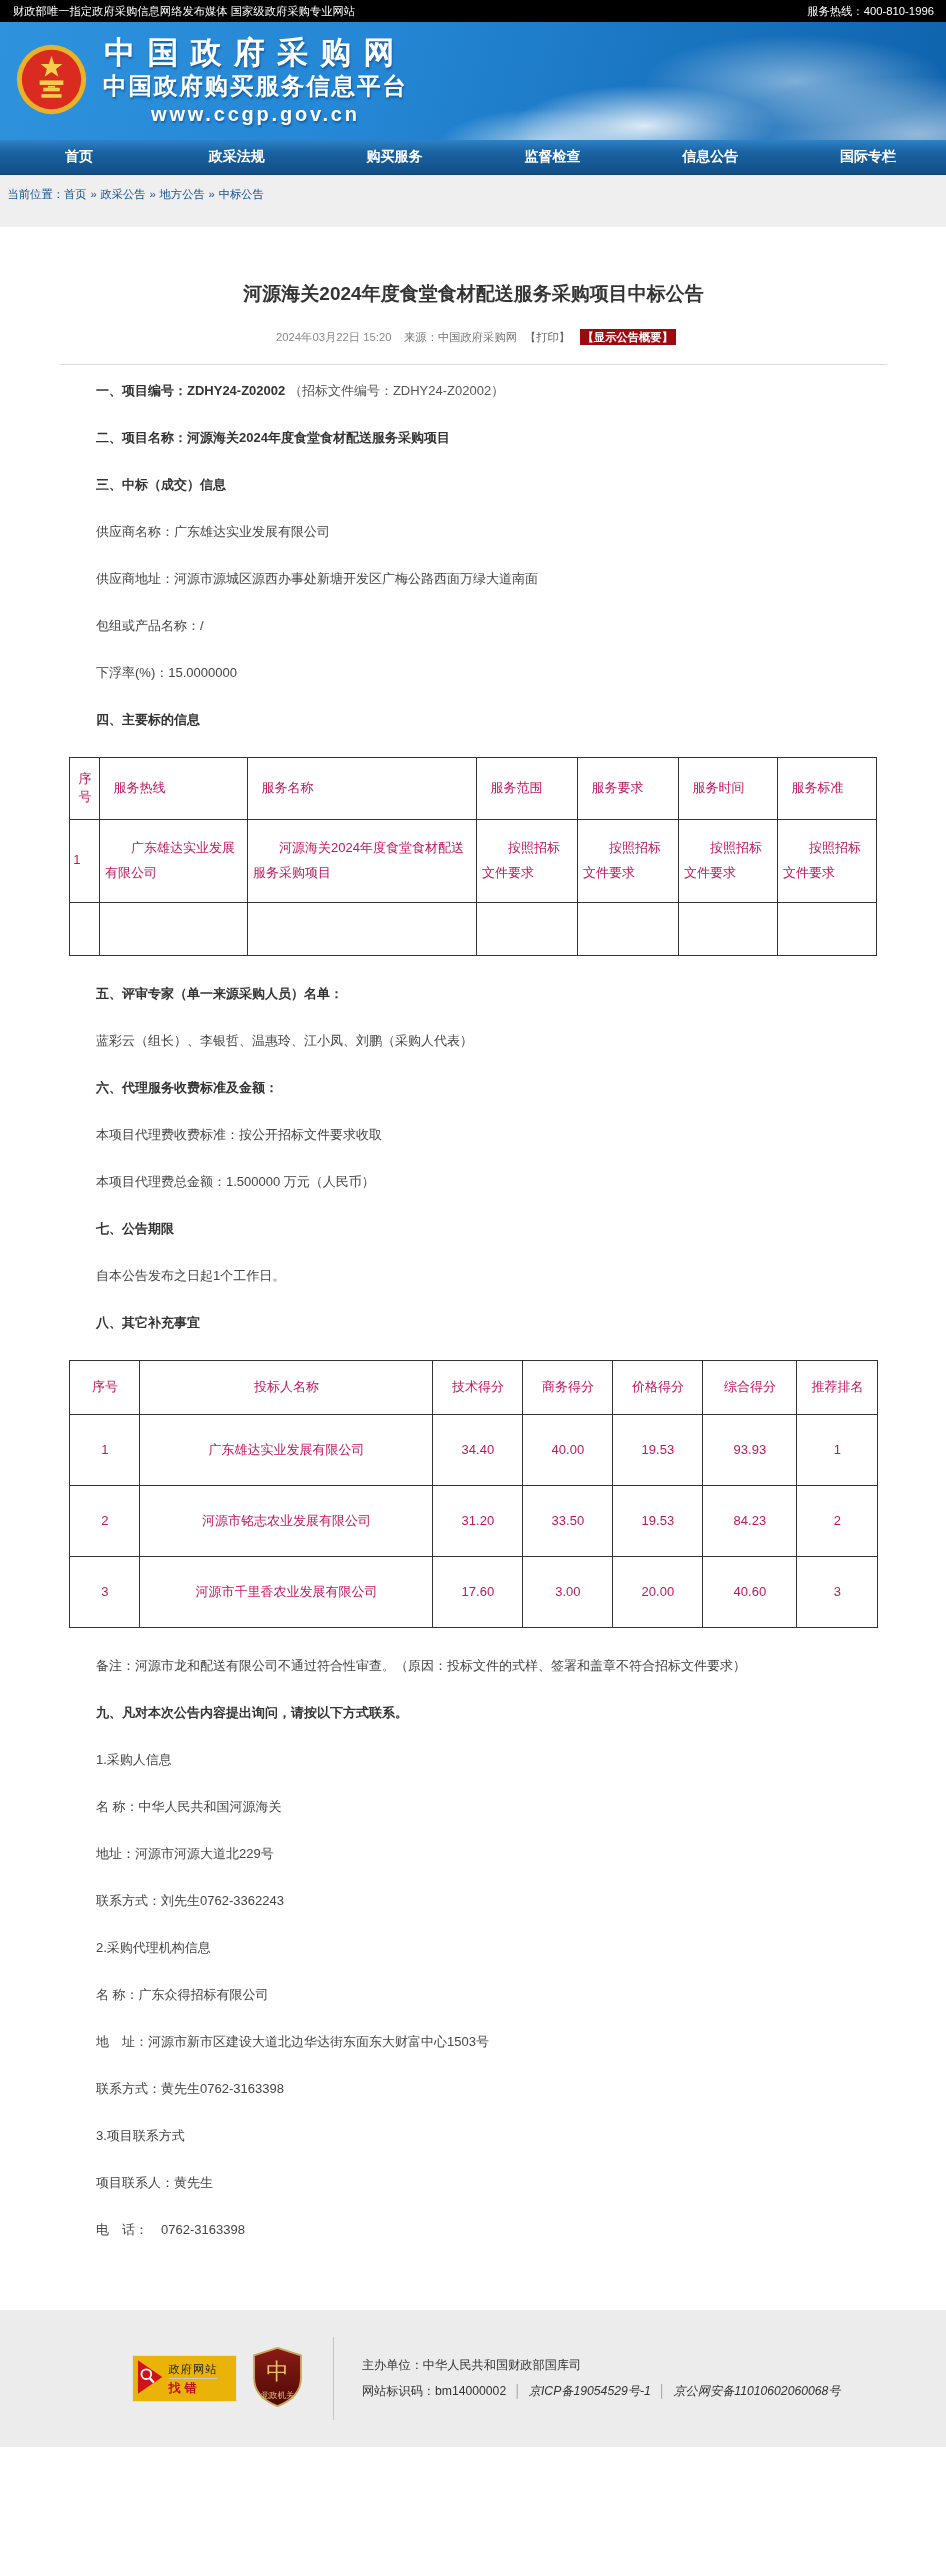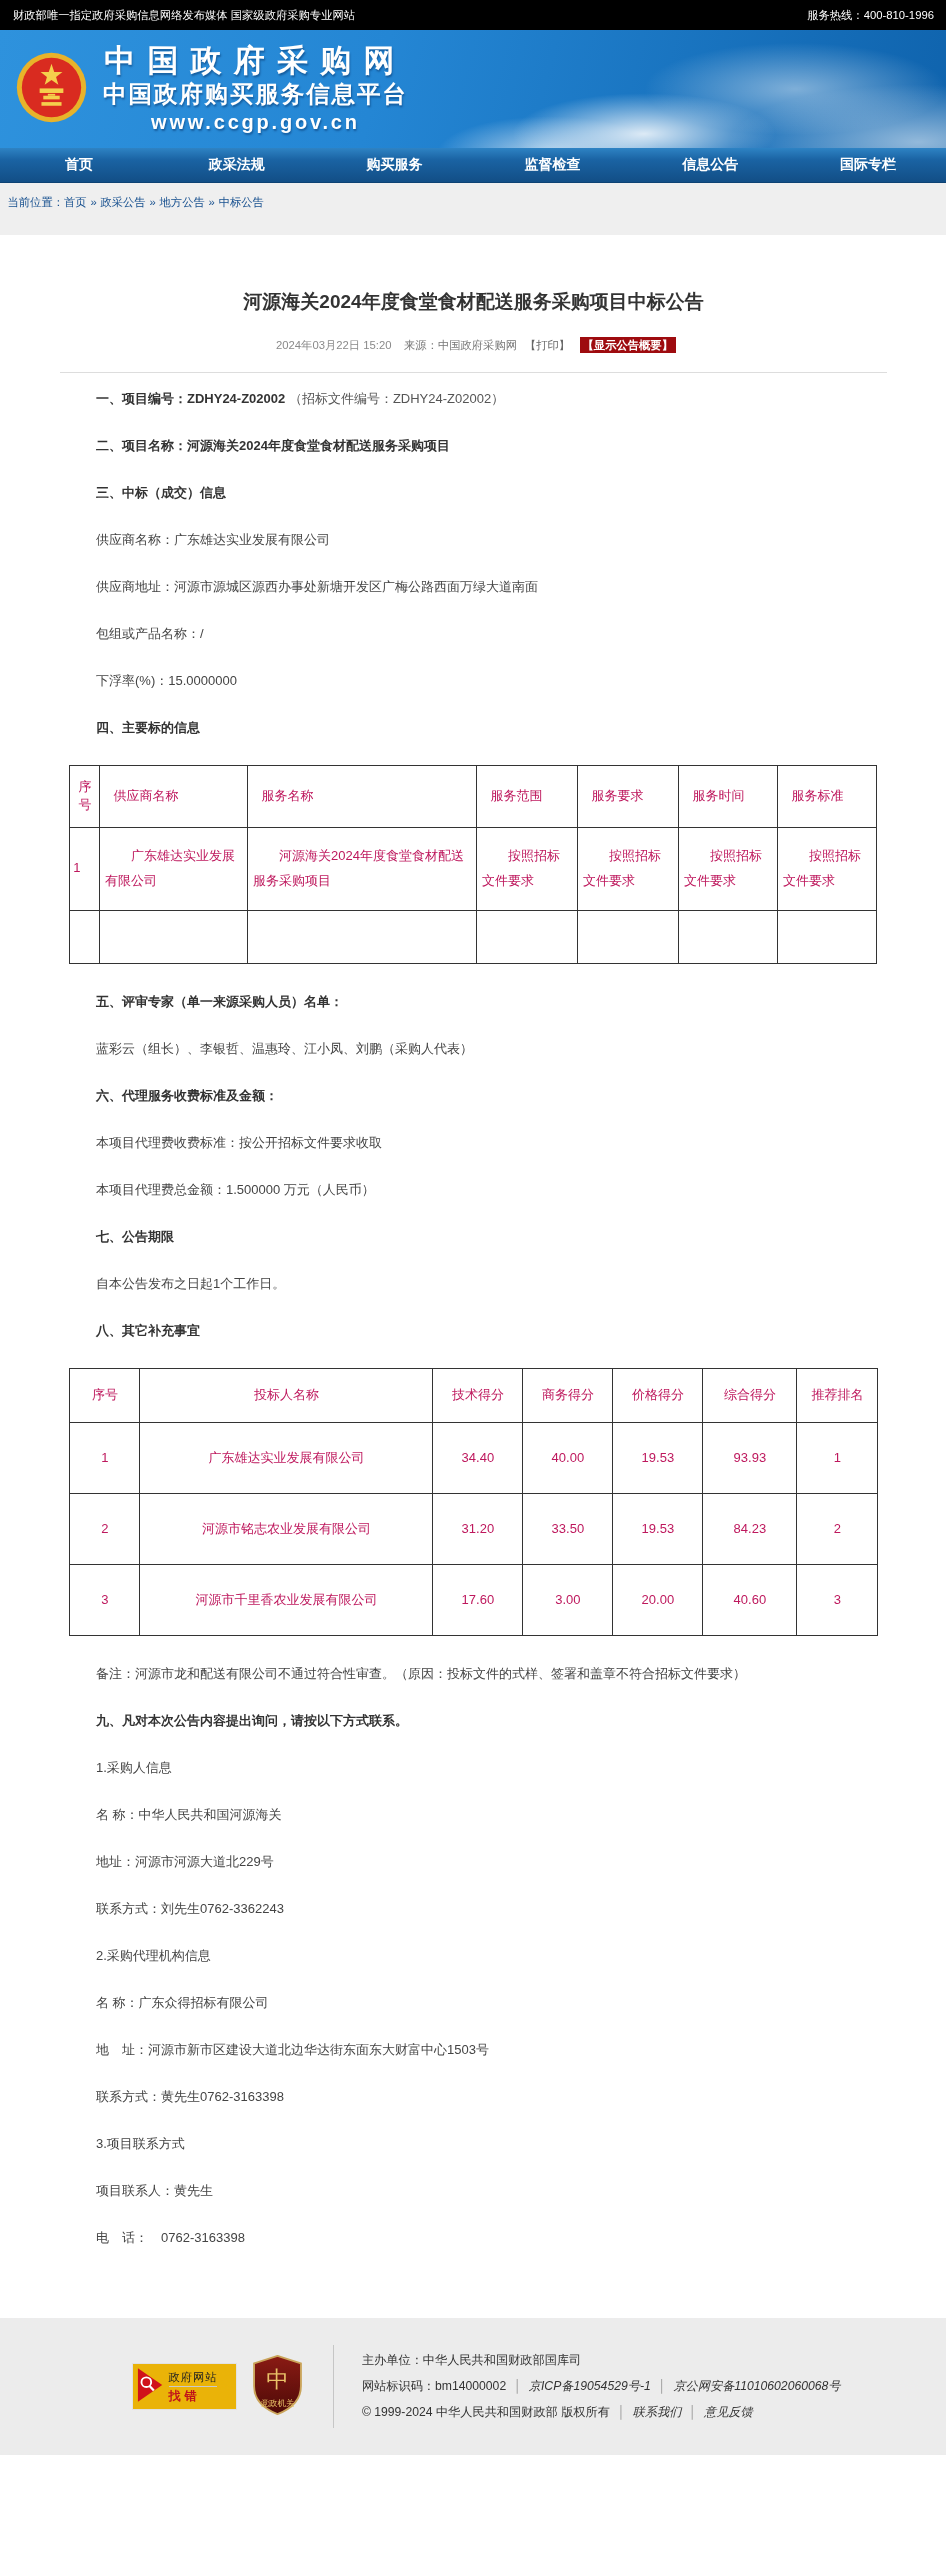--- a/index.html
+++ b/index.html
@@ -1,19 +1,19 @@
 <!DOCTYPE html>
 <html style="font-size:15px"><head>
 <meta charset="utf-8">
 <style>
   * { box-sizing: border-box; margin: 0; padding: 0; }
   html,body { width: 947px; background: #fff; font-family: "Liberation Sans", "DejaVu Sans", sans-serif; }
 
   
-  .topbar { height: 30px; background: #000; color: #fff; font-size: 11.3px;
+  .topbar { height: 22px; background: #000; color: #fff; font-size: 11.3px;
             display: flex; justify-content: space-between; align-items: center; padding: 0 13px; }
 
   
   .banner { height: 118px; position: relative; overflow: hidden;
             background: linear-gradient(105deg, #2e92dd 0%, #2486d4 40%, #0f63ad 100%);
             display: flex; align-items: center; }
   .banner::before { content: ""; position: absolute; inset: 0; pointer-events: none;
     background:
       radial-gradient(188px 58px at 68% 88%, rgba(255,255,255,.85), rgba(255,255,255,0) 70%),
       radial-gradient(216px 66px at 84% 50%, rgba(255,255,255,.45), rgba(255,255,255,0) 70%),
@@ -159,21 +159,21 @@
           <col style="width:148px">
           <col style="width:229px">
           <col style="width:101px">
           <col style="width:101px">
           <col style="width:99px">
           <col style="width:99px">
         </colgroup>
       <tbody>
           <tr>
         <th class="c">序号</th>
-        <th>供应商名称</th>
+        <th>服务热线</th>
         <th>服务名称</th>
         <th>服务范围</th>
         <th>服务要求</th>
         <th>服务时间</th>
         <th>服务标准</th>
       </tr>
       <tr>
         <td class="seq">1</td>
         <td>广东雄达实业发展有限公司</td>
         <td>河源海关2024年度食堂食材配送服务采购项目</td>
@@ -303,18 +303,15 @@
         <text x="27" y="54" text-anchor="middle" font-size="9" fill="#e9c268" font-family="sans-serif">党政机关</text>
       </svg>
     </div>
   </div>
   <div class="fdivider"></div>
   <div class="ftext">
     <div>主办单位：中华人民共和国财政部国库司</div>
     <div>
       <span>网站标识码：bm14000002</span><span class="sep">│</span><a href="#">京ICP备19054529号-1</a><span class="sep">│</span><a href="#">京公网安备11010602060068号</a>
     </div>
-    <div>
-      <span>© 1999-2024 中华人民共和国财政部 版权所有</span><span class="sep">│</span><a href="#">联系我们</a><span class="sep">│</span><a href="#">意见反馈</a>
-    </div>
   </div>
 </div>
 
 
 </body></html>

